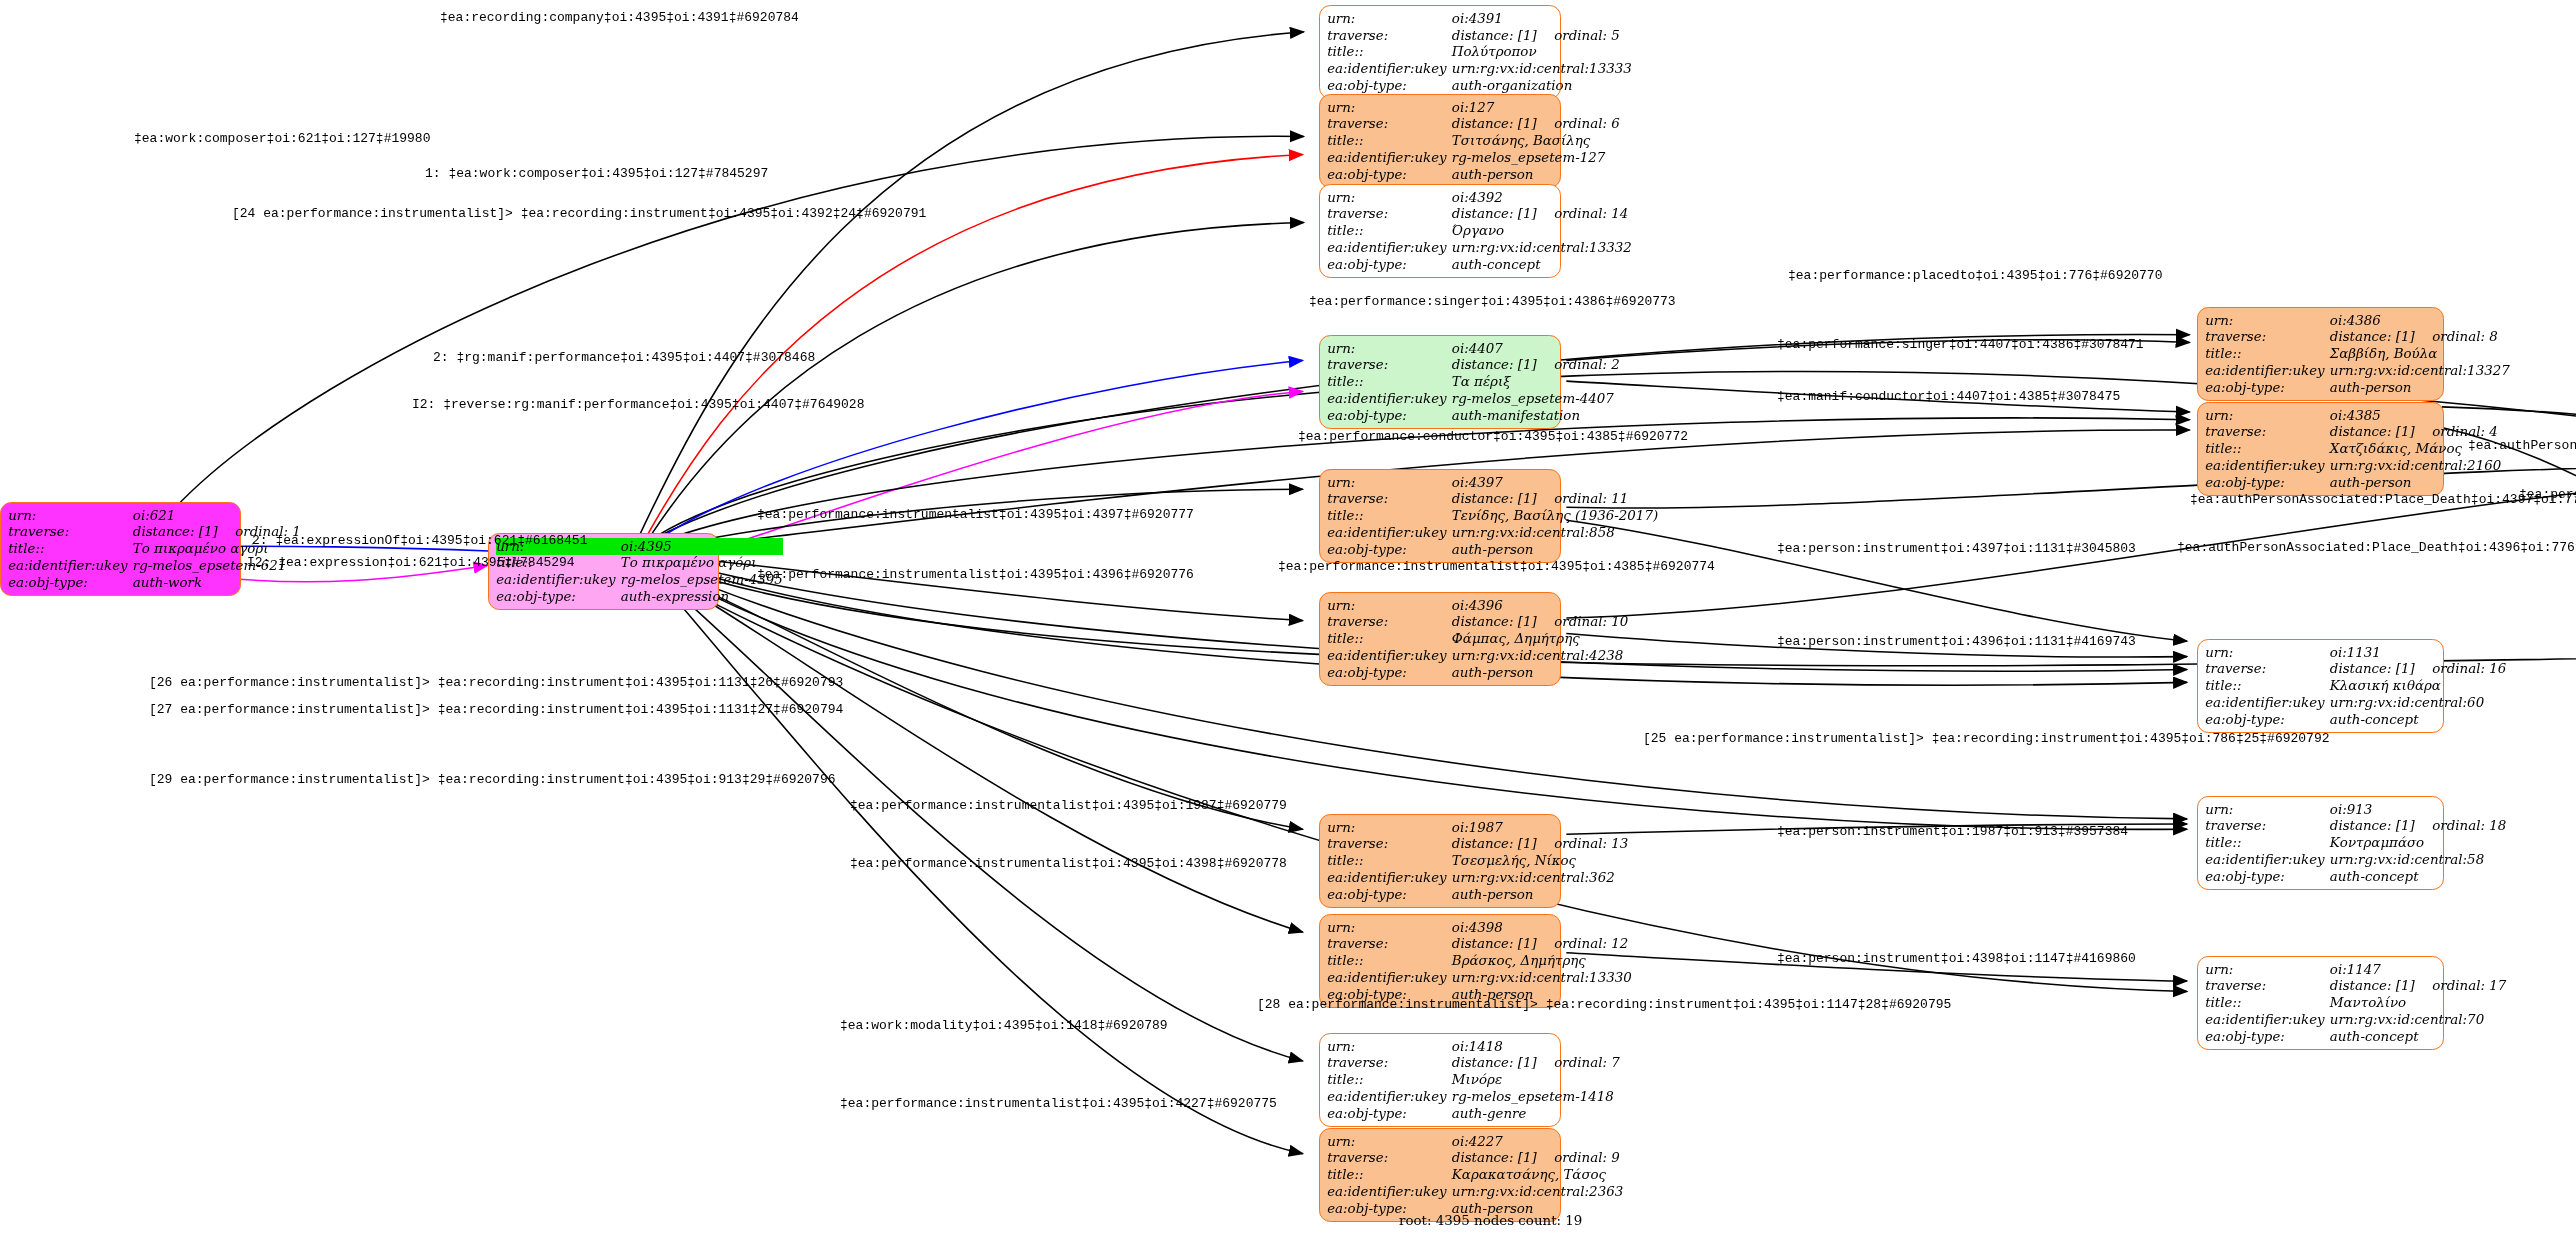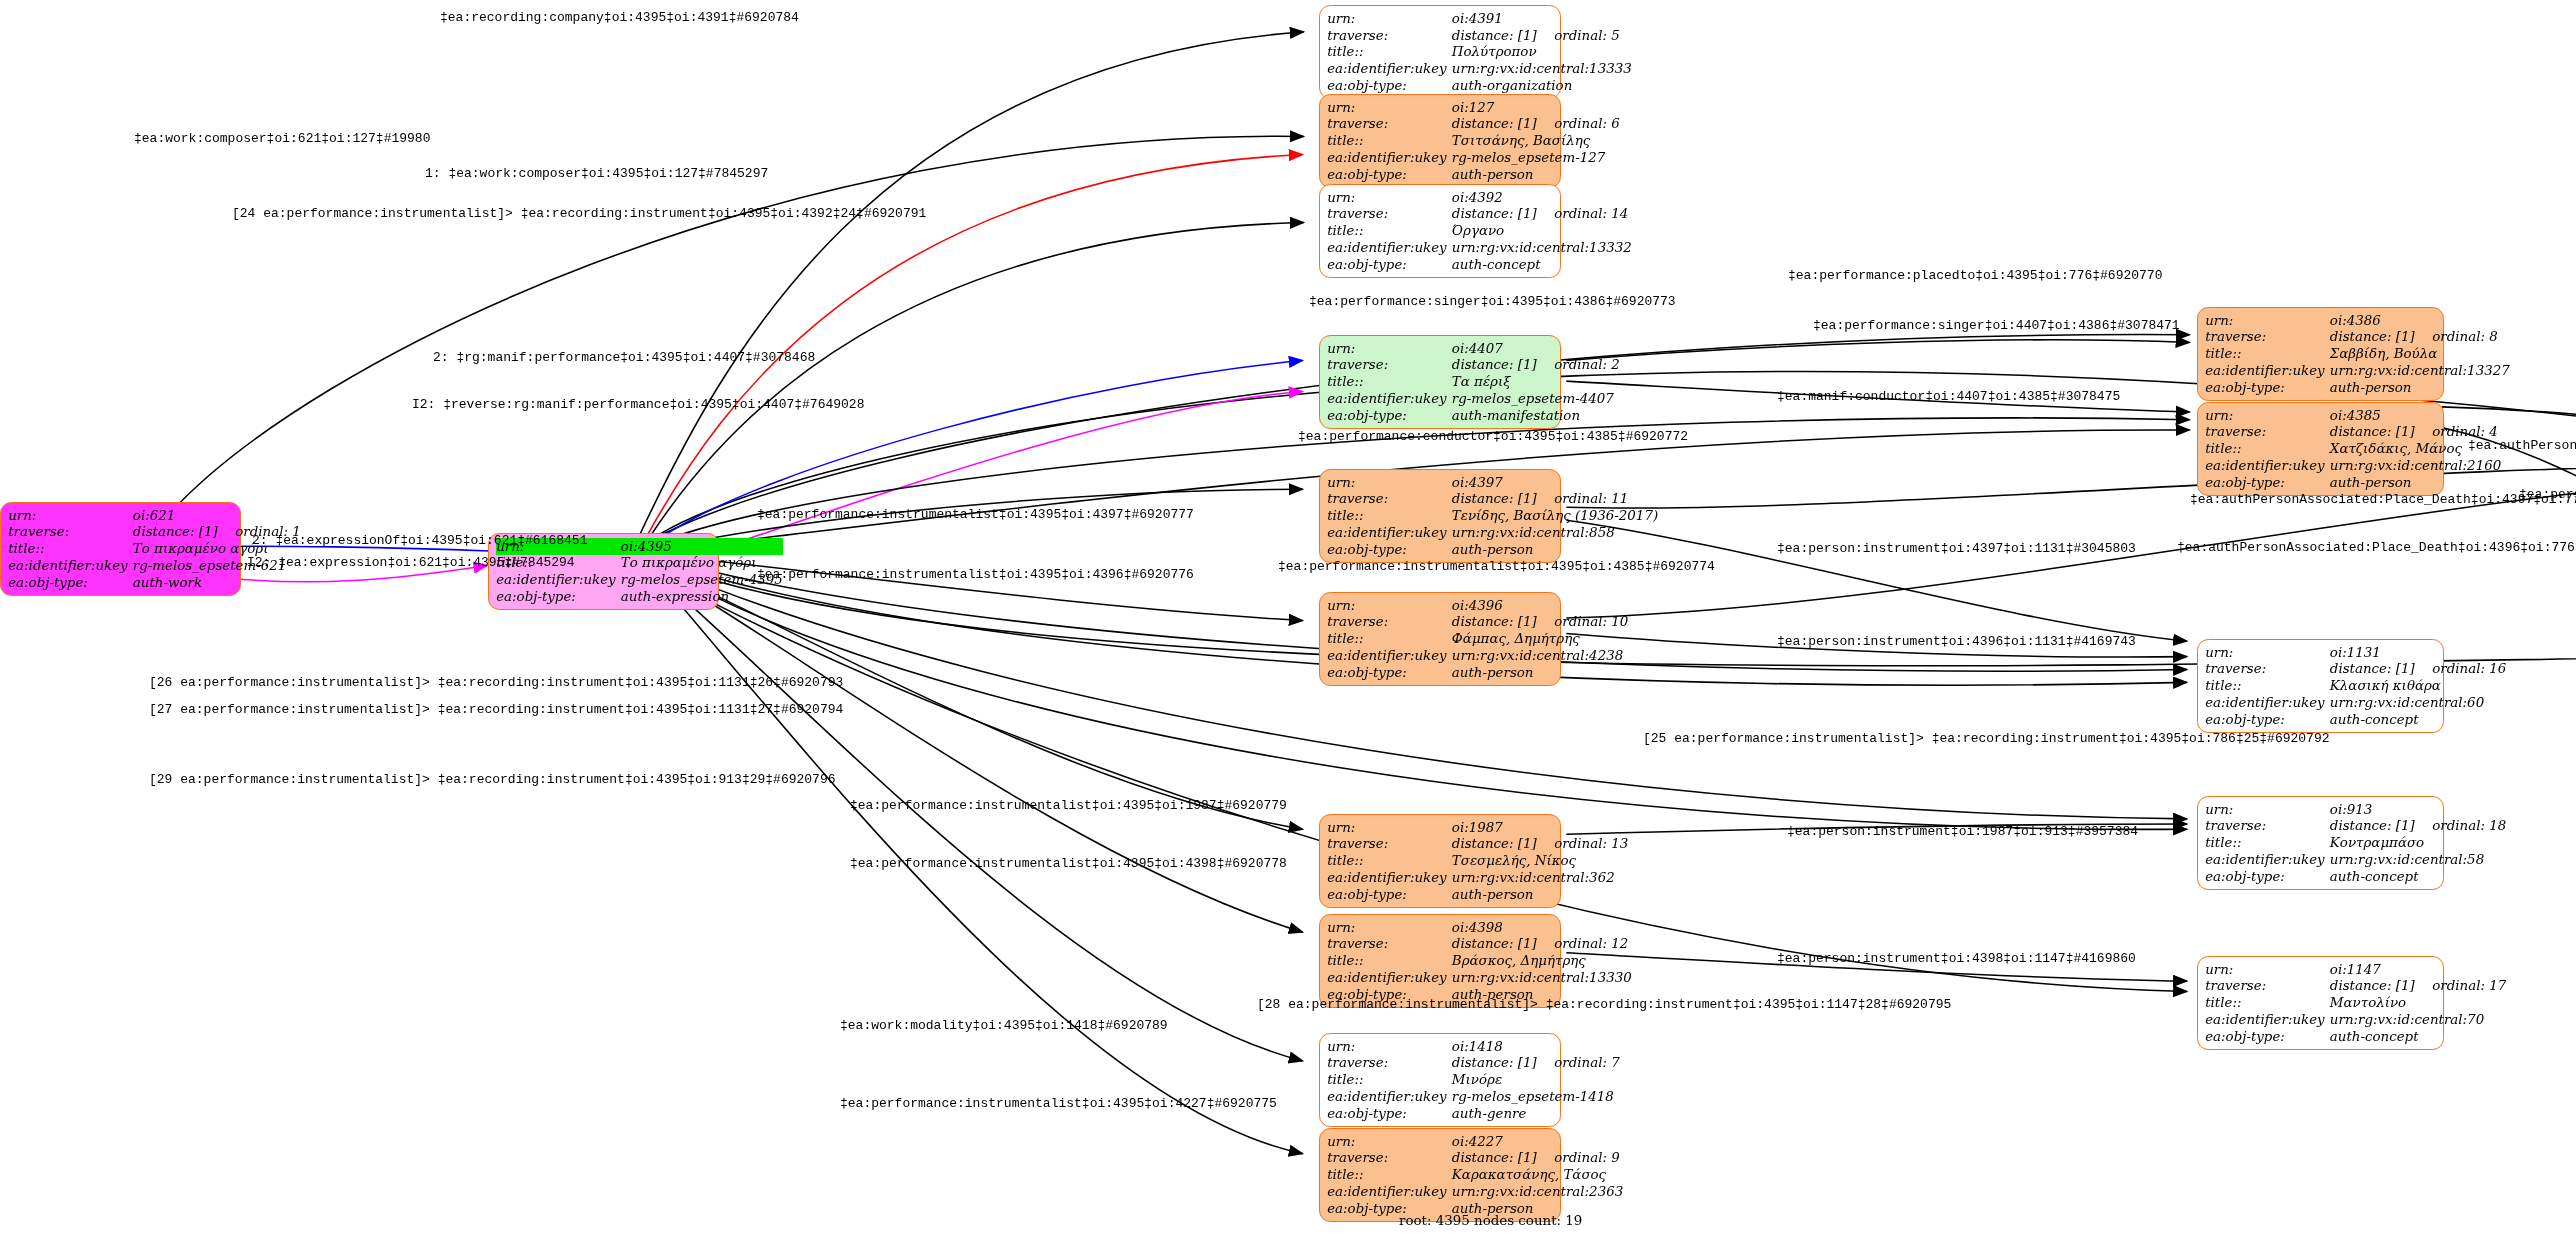--- a/index.html
+++ b/index.html
@@ -568,42 +568,42 @@
     </tbody>
       </table>
   </div>
 
   <div class="elabel" style="left:440px;top:10.3px;">‡ea:recording:company‡oi:4395‡oi:4391‡#6920784</div>
   <div class="elabel" style="left:134px;top:131px;">‡ea:work:composer‡oi:621‡oi:127‡#19980</div>
   <div class="elabel" style="left:425px;top:166px;">1: ‡ea:work:composer‡oi:4395‡oi:127‡#7845297</div>
   <div class="elabel" style="left:232px;top:206px;">[24 ea:performance:instrumentalist]&gt; ‡ea:recording:instrument‡oi:4395‡oi:4392‡24‡#6920791</div>
   <div class="elabel" style="left:1788px;top:268px;">‡ea:performance:placedto‡oi:4395‡oi:776‡#6920770</div>
   <div class="elabel" style="left:1309px;top:294px;">‡ea:performance:singer‡oi:4395‡oi:4386‡#6920773</div>
-  <div class="elabel" style="left:1777px;top:318px;margin-left:36px;">‡ea:performance:singer‡oi:4407‡oi:4386‡#3078471</div>
+  <div class="elabel" style="left:1777px;top:337px;">‡ea:performance:singer‡oi:4407‡oi:4386‡#3078471</div>
   <div class="elabel" style="left:433px;top:350px;">2: ‡rg:manif:performance‡oi:4395‡oi:4407‡#3078468</div>
   <div class="elabel" style="left:1777px;top:389px;">‡ea:manif:conductor‡oi:4407‡oi:4385‡#3078475</div>
   <div class="elabel" style="left:412px;top:397px;">I2: ‡reverse:rg:manif:performance‡oi:4395‡oi:4407‡#7649028</div>
   <div class="elabel" style="left:1298px;top:429px;">‡ea:performance:conductor‡oi:4395‡oi:4385‡#6920772</div>
   <div class="elabel" style="left:2468px;top:438px;">‡ea:authPersonAssociated:Place_Death‡oi:4385‡oi:776‡#7648113</div>
   <div class="elabel" style="left:2519px;top:487px;">‡ea:person:instrument‡oi:4385‡oi:786‡#7648136</div>
   <div class="elabel" style="left:252px;top:533px;">2: ‡ea:expressionOf‡oi:4395‡oi:621‡#6168451</div>
   <div class="elabel" style="left:247px;top:555px;">I2: ‡ea:expression‡oi:621‡oi:4395‡#7845294</div>
   <div class="elabel" style="left:757px;top:507px;">‡ea:performance:instrumentalist‡oi:4395‡oi:4397‡#6920777</div>
   <div class="elabel" style="left:2190px;top:492px;">‡ea:authPersonAssociated:Place_Death‡oi:4397‡oi:776‡#3045789</div>
   <div class="elabel" style="left:1777px;top:541px;">‡ea:person:instrument‡oi:4397‡oi:1131‡#3045803</div>
   <div class="elabel" style="left:1278px;top:559px;">‡ea:performance:instrumentalist‡oi:4395‡oi:4385‡#6920774</div>
   <div class="elabel" style="left:2177px;top:540px;">‡ea:authPersonAssociated:Place_Death‡oi:4396‡oi:776‡#4169748</div>
   <div class="elabel" style="left:757px;top:567px;">‡ea:performance:instrumentalist‡oi:4395‡oi:4396‡#6920776</div>
   <div class="elabel" style="left:1777px;top:634px;">‡ea:person:instrument‡oi:4396‡oi:1131‡#4169743</div>
   <div class="elabel" style="left:149px;top:675px;">[26 ea:performance:instrumentalist]&gt; ‡ea:recording:instrument‡oi:4395‡oi:1131‡26‡#6920793</div>
   <div class="elabel" style="left:149px;top:702px;">[27 ea:performance:instrumentalist]&gt; ‡ea:recording:instrument‡oi:4395‡oi:1131‡27‡#6920794</div>
   <div class="elabel" style="left:1643px;top:731px;">[25 ea:performance:instrumentalist]&gt; ‡ea:recording:instrument‡oi:4395‡oi:786‡25‡#6920792</div>
   <div class="elabel" style="left:149px;top:772px;">[29 ea:performance:instrumentalist]&gt; ‡ea:recording:instrument‡oi:4395‡oi:913‡29‡#6920796</div>
   <div class="elabel" style="left:850px;top:798px;">‡ea:performance:instrumentalist‡oi:4395‡oi:1987‡#6920779</div>
-  <div class="elabel" style="left:1777px;top:824px;margin-left:10px;">‡ea:person:instrument‡oi:1987‡oi:913‡#3957384</div>
+  <div class="elabel" style="left:1777px;top:824px;">‡ea:person:instrument‡oi:1987‡oi:913‡#3957384</div>
   <div class="elabel" style="left:850px;top:856px;">‡ea:performance:instrumentalist‡oi:4395‡oi:4398‡#6920778</div>
   <div class="elabel" style="left:1777px;top:951px;">‡ea:person:instrument‡oi:4398‡oi:1147‡#4169860</div>
   <div class="elabel" style="left:1257px;top:997px;">[28 ea:performance:instrumentalist]&gt; ‡ea:recording:instrument‡oi:4395‡oi:1147‡28‡#6920795</div>
   <div class="elabel" style="left:840px;top:1018px;">‡ea:work:modality‡oi:4395‡oi:1418‡#6920789</div>
   <div class="elabel" style="left:840px;top:1096px;">‡ea:performance:instrumentalist‡oi:4395‡oi:4227‡#6920775</div>
 
   <div class="footer" style="left:1399px;top:1213px;">root: 4395 nodes count: 19</div>
 
 </div>
 

